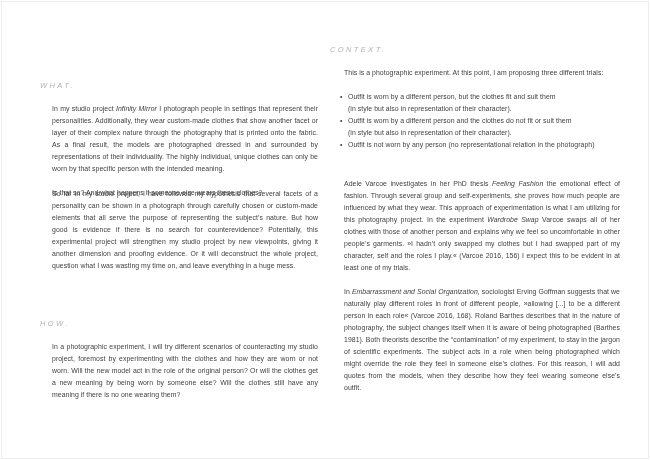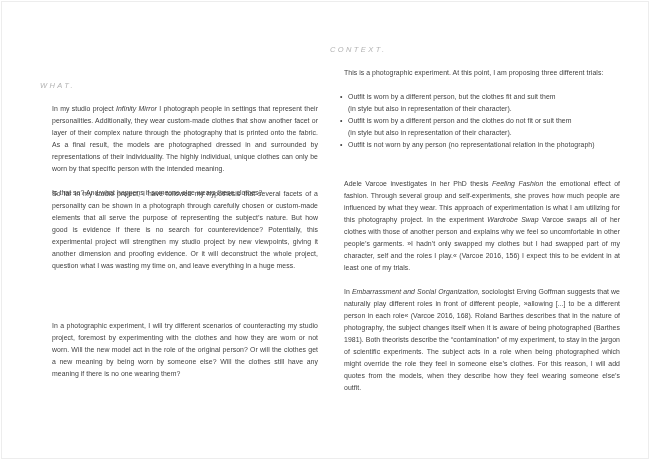--- a/index.html
+++ b/index.html
@@ -86,20 +86,21 @@
     </div>
   </section>
 
   <section class="sec" id="sec-why">
     <div class="body">
       <p>So far in my studio project, I have followed my hypothesis that several facets of a personality can be shown in a photograph through carefully chosen or custom-made elements that all serve the purpose of representing the subject’s nature. But how good is evidence if there is no search for counterevidence? Potentially, this experimental project will strengthen my studio project by new viewpoints, giving it another dimension and proofing evidence. Or it will deconstruct the whole project, question what I was wasting my time on, and leave everything in a huge mess.</p>
     </div>
   </section>
 
   <section class="sec" id="sec-how">
+    <h2 class="hd">HOW.</h2>
     <div class="body">
       <p>In a photographic experiment, I will try different scenarios of counteracting my studio project, foremost by experimenting with the clothes and how they are worn or not worn. Will the new model act in the role of the original person? Or will the clothes get a new meaning by being worn by someone else? Will the clothes still have any meaning if there is no one wearing them?</p>
     </div>
   </section>
 
   <section class="sec" id="sec-methods">
     <h2 class="hd">CONTEXT.</h2>
     <div class="body">
       <p class="intro">This is a photographic experiment. At this point, I am proposing three different trials:</p>
       <ul class="bullets">

